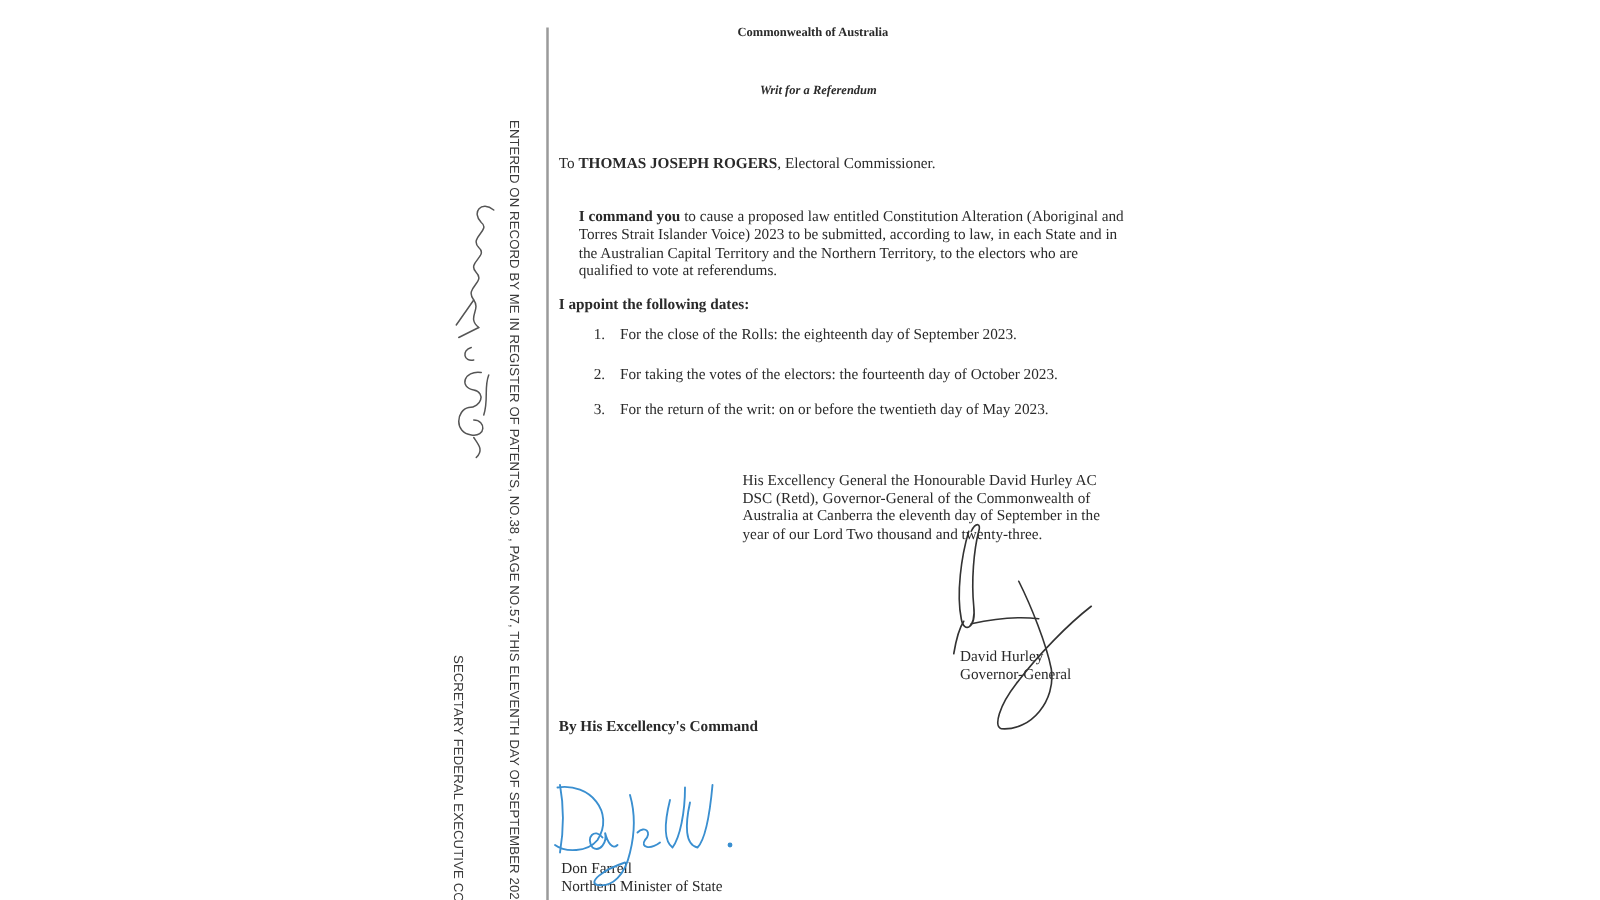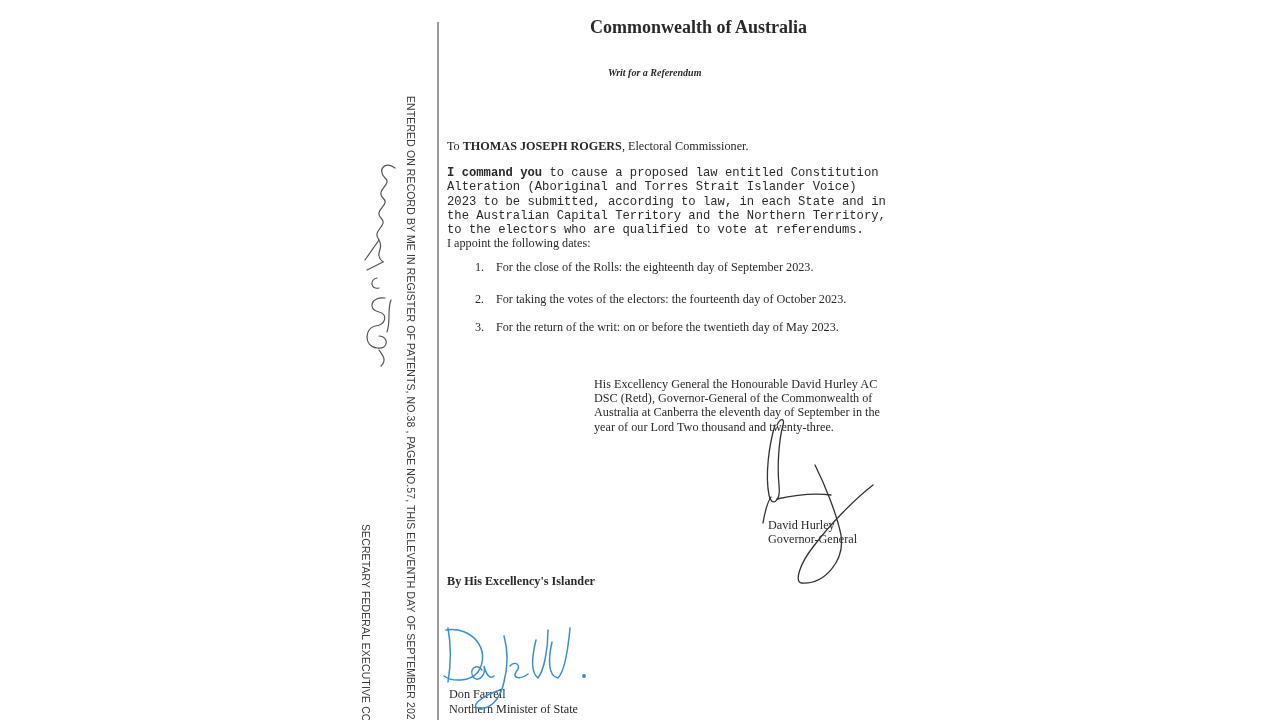--- a/index.html
+++ b/index.html
@@ -18,25 +18,25 @@
     position: absolute; transform-origin: 0 0; transform: rotate(90deg);
     font-family: "Liberation Sans", "DejaVu Sans", sans-serif;
     font-size: 10.5px; white-space: nowrap; color: #3a3a3a; letter-spacing: 0.1px;
   }
   #vt-record { left: 417px; top: 96px; }
   #vt-secretary { left: 372px; top: 524px; }
   .hw { position: absolute; }
   .doc { position: absolute; left: 447px; top: 0; width: 450px; font-size: 12.2px; line-height: 14.3px; }
   .t { position: absolute; white-space: nowrap; }
   .b { font-weight: bold; }
-  #title { left: 143px; top: 20px; font-weight: bold; font-size: 18px; }
+  #title { left: 143px; top: 20px; font-weight: bold; font-size: 10px; }
   #subtitle { left: 161px; top: 66px; font-weight: bold; font-style: italic; font-size: 10px; }
-  #to-line { left: 0; top: 123px; margin-top: 16px; }
-  #command { left: 0; top: 166px; width: 445px; white-space: normal; font-family: Liberation Mono, monospace; }
-  #appoint { left: 0; top: 236px; }
+  #to-line { left: 0; top: 123px; }
+  #command { left: 16px; top: 166px; width: 445px; white-space: normal; }
+  #appoint { left: 0; top: 236px; font-weight: bold; }
   .item { left: 28px; }
   .item .num { display: inline-block; width: 21px; }
   #item-1 { top: 260px; }
   #item-2 { top: 292px; font-family: Liberation Serif, serif; }
   #item-3 { top: 320px; }
   #gg-para { left: 147px; top: 377px; width: 300px; white-space: normal; line-height: 14.2px; }
   #gg-name { left: 321px; top: 518px; }
   #gg-title { left: 321px; top: 532px; }
   #by-command { left: 0; top: 574px; font-weight: bold; }
   #min-name { left: 2px; top: 687px; }
@@ -75,21 +75,21 @@
 
     <div class="t item" id="item-1"><span class="num">1.</span><span>For the close of the Rolls: the eighteenth day of September 2023.</span></div>
     <div class="t item" id="item-2"><span class="num">2.</span><span>For taking the votes of the electors: the fourteenth day of October 2023.</span></div>
     <div class="t item" id="item-3"><span class="num">3.</span><span>For the return of the writ: on or before the twentieth day of May 2023.</span></div>
 
     <div class="t" id="gg-para">His Excellency General the Honourable David Hurley AC DSC (Retd), Governor-General of the Commonwealth of Australia at Canberra the eleventh day of September in the year of our Lord Two thousand and twenty-three.</div>
 
     <div class="t" id="gg-name">David Hurley</div>
     <div class="t" id="gg-title">Governor-General</div>
 
-    <div class="t" id="by-command">By His Excellency's Islander</div>
+    <div class="t" id="by-command">By His Excellency's Command</div>
 
     <div class="t" id="min-name">Don Farrell</div>
     <div class="t" id="min-title">Northern Minister of State</div>
   </div>
 
   <svg class="hw" style="left:755px;top:415px;" width="130" height="175" viewBox="0 0 130 175">
     <g fill="none" stroke="#333" stroke-width="1.3" stroke-linecap="round">
       <path d="M20 10 C14 30 10 60 14 80 C16 92 26 88 24 70 C22 50 24 25 28 10 C30 4 26 2 22 10"></path>
       <path d="M16 82 C12 88 10 96 8 108"></path>
       <path d="M22 84 C40 80 60 78 76 80"></path>

